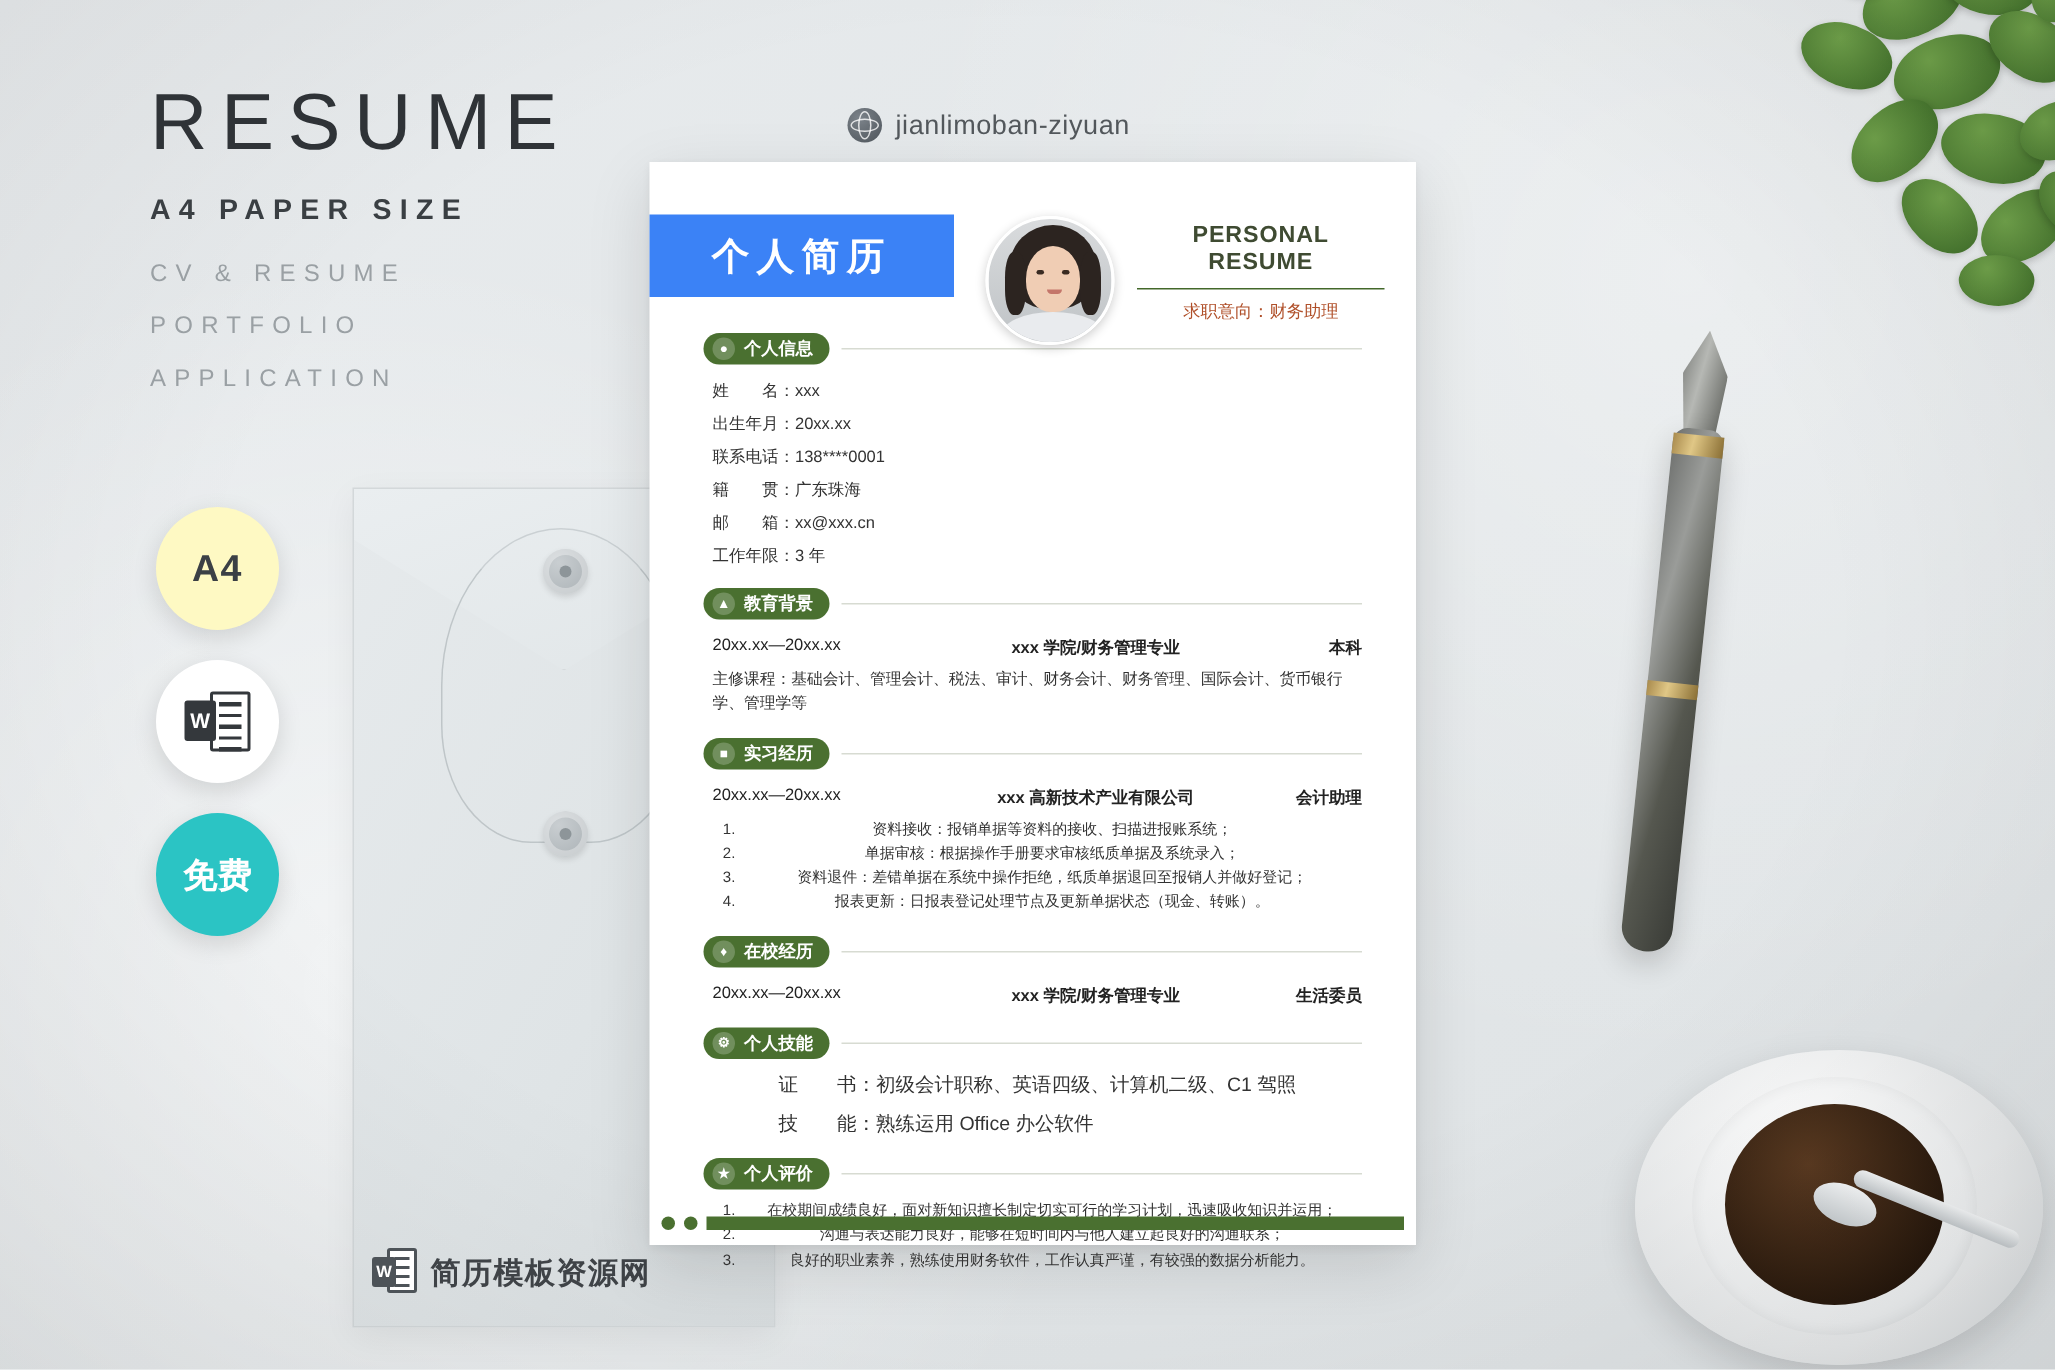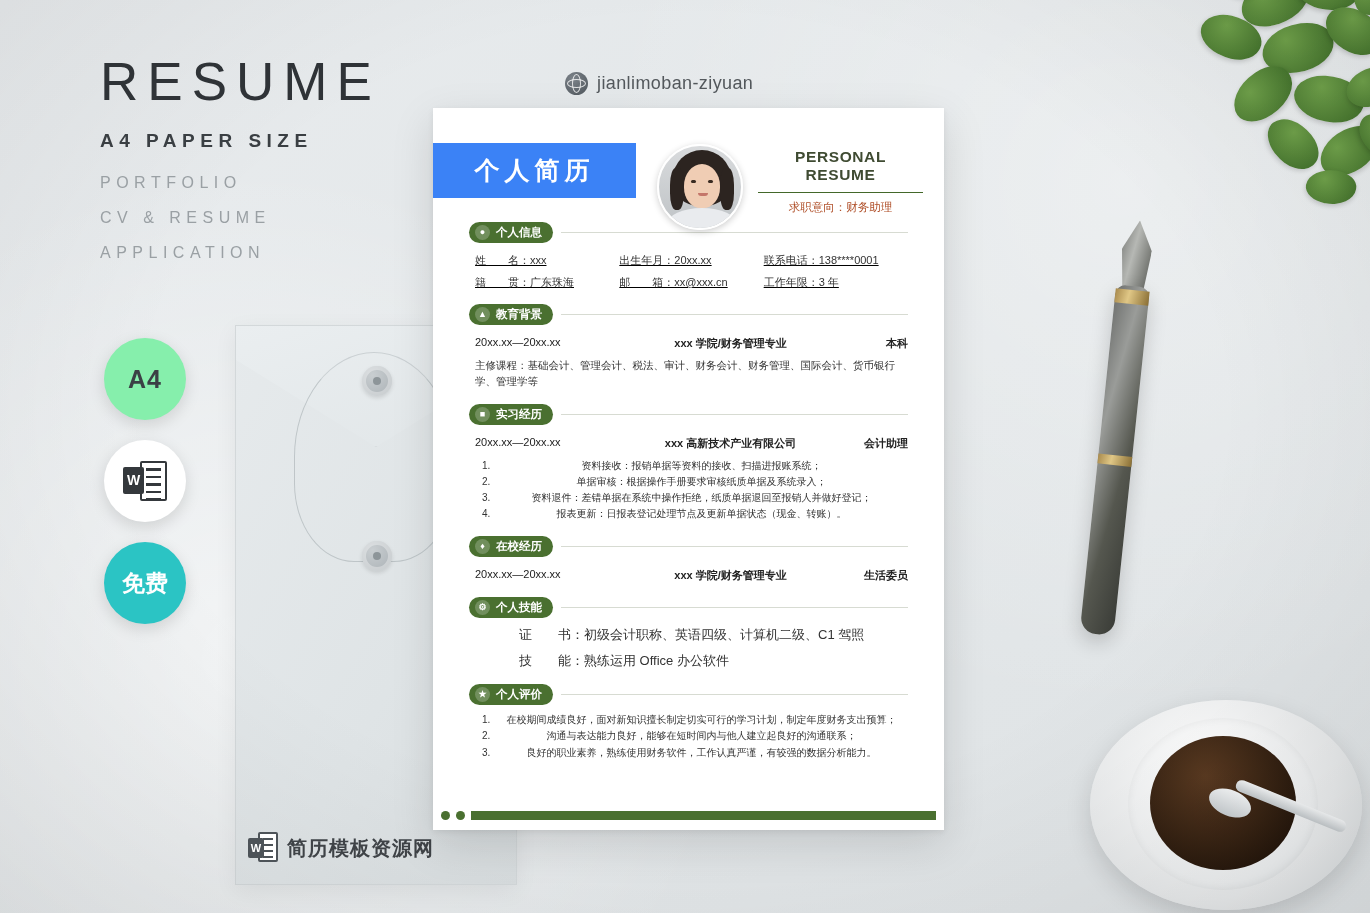--- a/index.html
+++ b/index.html
@@ -117,21 +117,21 @@
     margin-top:22px; font-size:19px; letter-spacing:5.5px; color:#3a3f43; font-weight:700;
   }
   .left-line { margin-top:22px; font-size:16px; letter-spacing:5.5px; color:#9aa0a4; }
   .left-line + .left-line { margin-top:17px; }
 
   
   .badge {
     position:absolute; border-radius:50%; display:flex; align-items:center; justify-content:center;
     box-shadow: 0 5px 16px rgba(0,0,0,0.13);
   }
-  .badge-a4 { left:104px; top:338px; width:82px; height:82px; background:#86efac; color:#3b4045; font-size:25px; font-weight:700; letter-spacing:1px; }
+  .badge-a4 { left:104px; top:338px; width:82px; height:82px; background:#fef9c3; color:#3b4045; font-size:25px; font-weight:700; letter-spacing:1px; }
   .badge-word { left:104px; top:440px; width:82px; height:82px; background:#fff; }
   .badge-free { left:104px; top:542px; width:82px; height:82px; background:#2bc4c4; color:#fff; font-size:23px; font-weight:700; }
   .word-icon { width:44px; height:44px; position:relative; }
   .word-icon .doc { position:absolute; right:0; top:2px; width:27px; height:40px; background:#fff; border:2px solid #34383c; border-radius:2px; }
   .word-icon .doc i { display:block; height:2.5px; background:#34383c; margin:5px 4px 0 4px; }
   .word-icon .wtag { position:absolute; left:0; top:8px; width:21px; height:27px; background:#34383c; border-radius:2px; color:#fff; font-size:14px; font-weight:700; text-align:center; line-height:27px; }
 
   
   .watermark { position:absolute; left:248px; top:832px; display:flex; align-items:center; gap:9px; }
   .wm-icon { width:30px; height:32px; position:relative; }
@@ -194,21 +194,21 @@
     display:inline-flex; align-items:center; gap:6px;
     background:#4a7030; color:#fff; border-radius:11px;
     padding:3px 11px 3px 6px; font-size:11.5px; font-weight:700; white-space:nowrap;
   }
   .sec-ic {
     width:15px; height:15px; border-radius:50%; background:rgba(255,255,255,.22);
     display:flex; align-items:center; justify-content:center; font-size:9px; line-height:1;
   }
   .sec-rule { flex:1; height:1px; background:#d7dbd2; margin-left:8px; }
 
-  .grid2 { display:grid; grid-template-columns: 1fr 1fr 1fr; row-gap:7px; margin-top:10px; padding-left:6px;text-decoration:underline; }
+  .grid2 { display:grid; grid-template-columns: 1fr; row-gap:7px; margin-top:10px; padding-left:6px; }
   .kv { font-size:11px; color:#333; }
   .row3 { display:grid; grid-template-columns: 150px 1fr 72px; margin-top:11px; padding-left:6px; font-size:11px; color:#222; }
   .row3 .c2 { text-align:center; font-weight:700; }
   .row3 .c3 { text-align:right; font-weight:700; }
   .note { font-size:10.5px; color:#333; margin-top:7px; padding-left:6px; line-height:1.5; }
   ol.items { margin:7px 0 0 0; padding-left:24px; }
   ol.items li { font-size:10px; color:#333; line-height:1.62; padding-left:2px;text-align:center; }
   .skill-line { font-size:13px; color:#333; margin-top:8px; padding-left:6px;margin-left:44px; }
 
   .footer-bar { position:absolute; left:0; bottom:8px; width:100%; height:14px; display:flex; align-items:center; padding:0 0 0 8px; gap:6px; }
@@ -253,22 +253,22 @@
 <div class="saucer"></div>
 <div class="cup"></div>
 <div class="coffee"></div>
 <div class="spoon-head"></div>
 <div class="spoon-handle"></div>
 <div class="vignette"></div>
 
 <div class="left-col">
   <div class="title-resume">RESUME</div>
   <div class="title-sub">A4 PAPER SIZE</div>
+  <div class="left-line">CV &amp; RESUME</div>
   <div class="left-line">PORTFOLIO</div>
-  <div class="left-line">CV &amp; RESUME</div>
   <div class="left-line">APPLICATION</div>
 </div>
 
 <div class="badge badge-a4">
   <span>A4</span>
 </div>
 <div class="badge badge-word">
   <div class="word-icon">
     <div class="doc">
         <i></i>
@@ -400,21 +400,21 @@
     <div class="skill-line">技　　能：熟练运用 Office 办公软件</div>
 
     <div class="sec-head">
       <span class="sec-pill">
         <span class="sec-ic">★</span>
         <span>个人评价</span>
       </span>
       <span class="sec-rule"></span>
     </div>
     <ol class="items">
-      <li>在校期间成绩良好，面对新知识擅长制定切实可行的学习计划，制定年度财务支出预算；</li>
+      <li>在校期间成绩良好，面对新知识擅长制定切实可行的学习计划，迅速吸收知识并运用；</li>
       <li>沟通与表达能力良好，能够在短时间内与他人建立起良好的沟通联系；</li>
       <li>良好的职业素养，熟练使用财务软件，工作认真严谨，有较强的数据分析能力。</li>
     </ol>
 
   </div>
 
   <div class="footer-bar">
     <span class="fb-dot"></span>
     <span class="fb-dot"></span>
     <span class="fb-long"></span>

